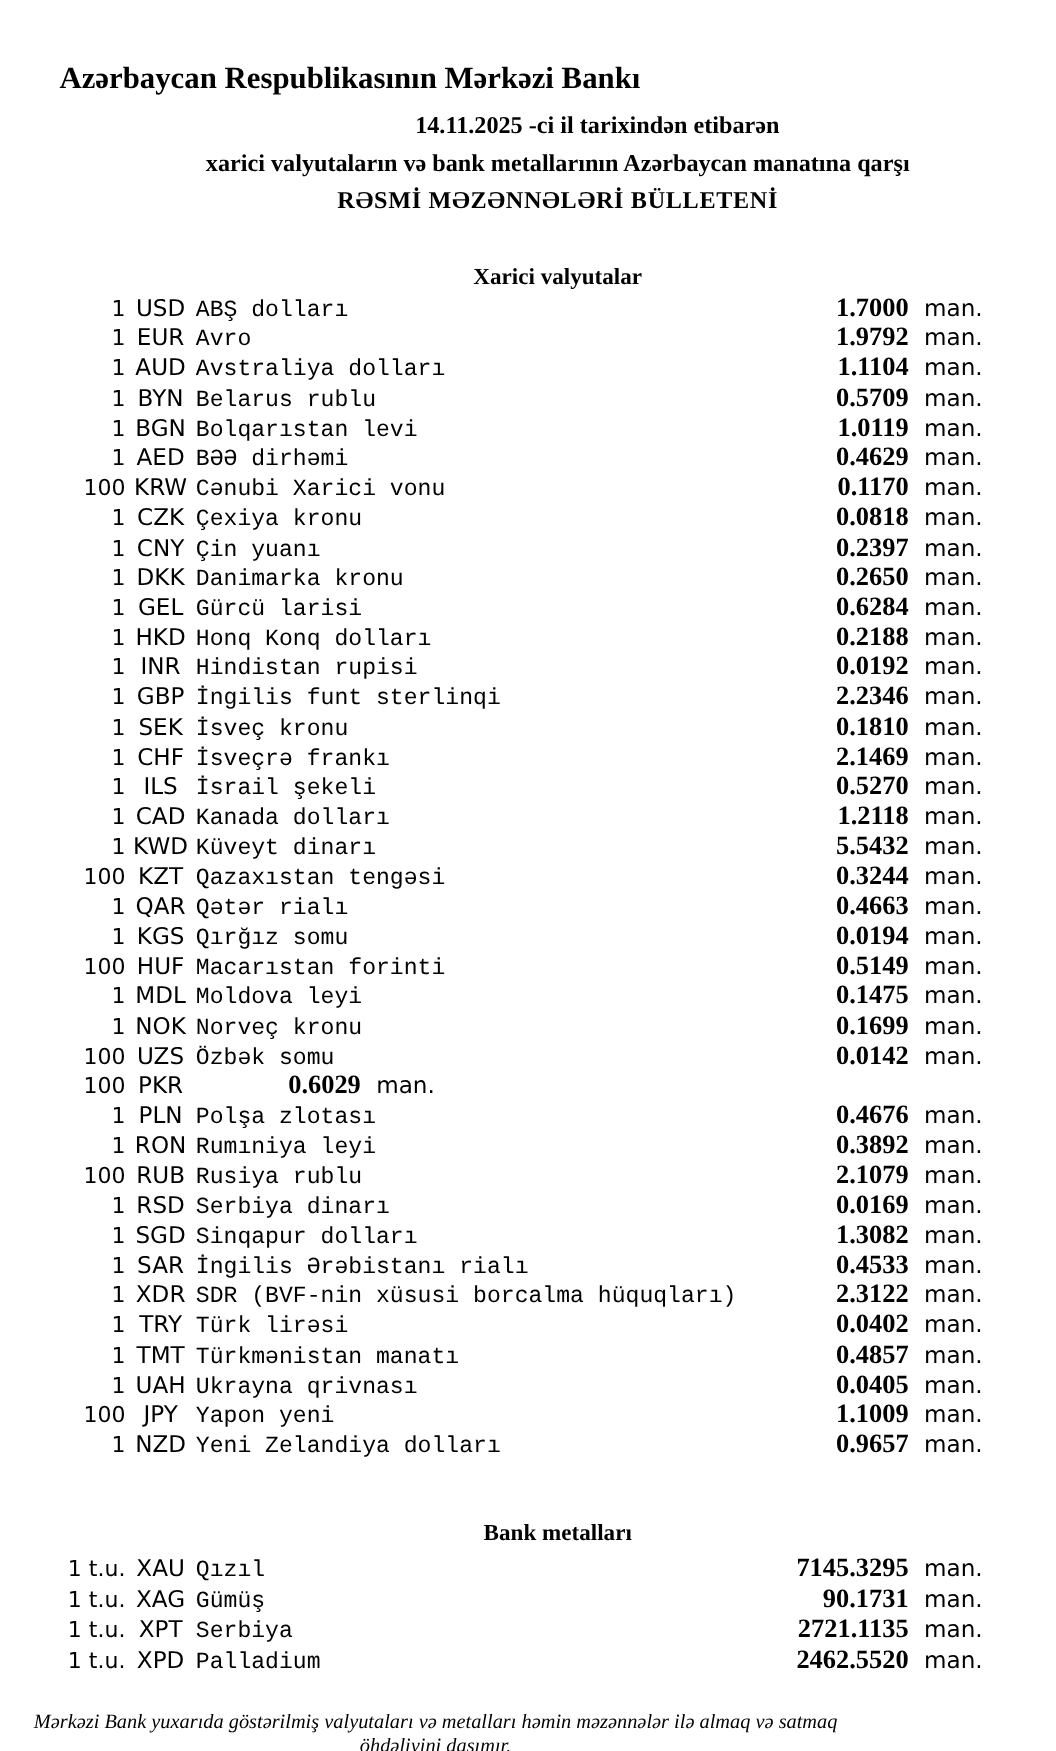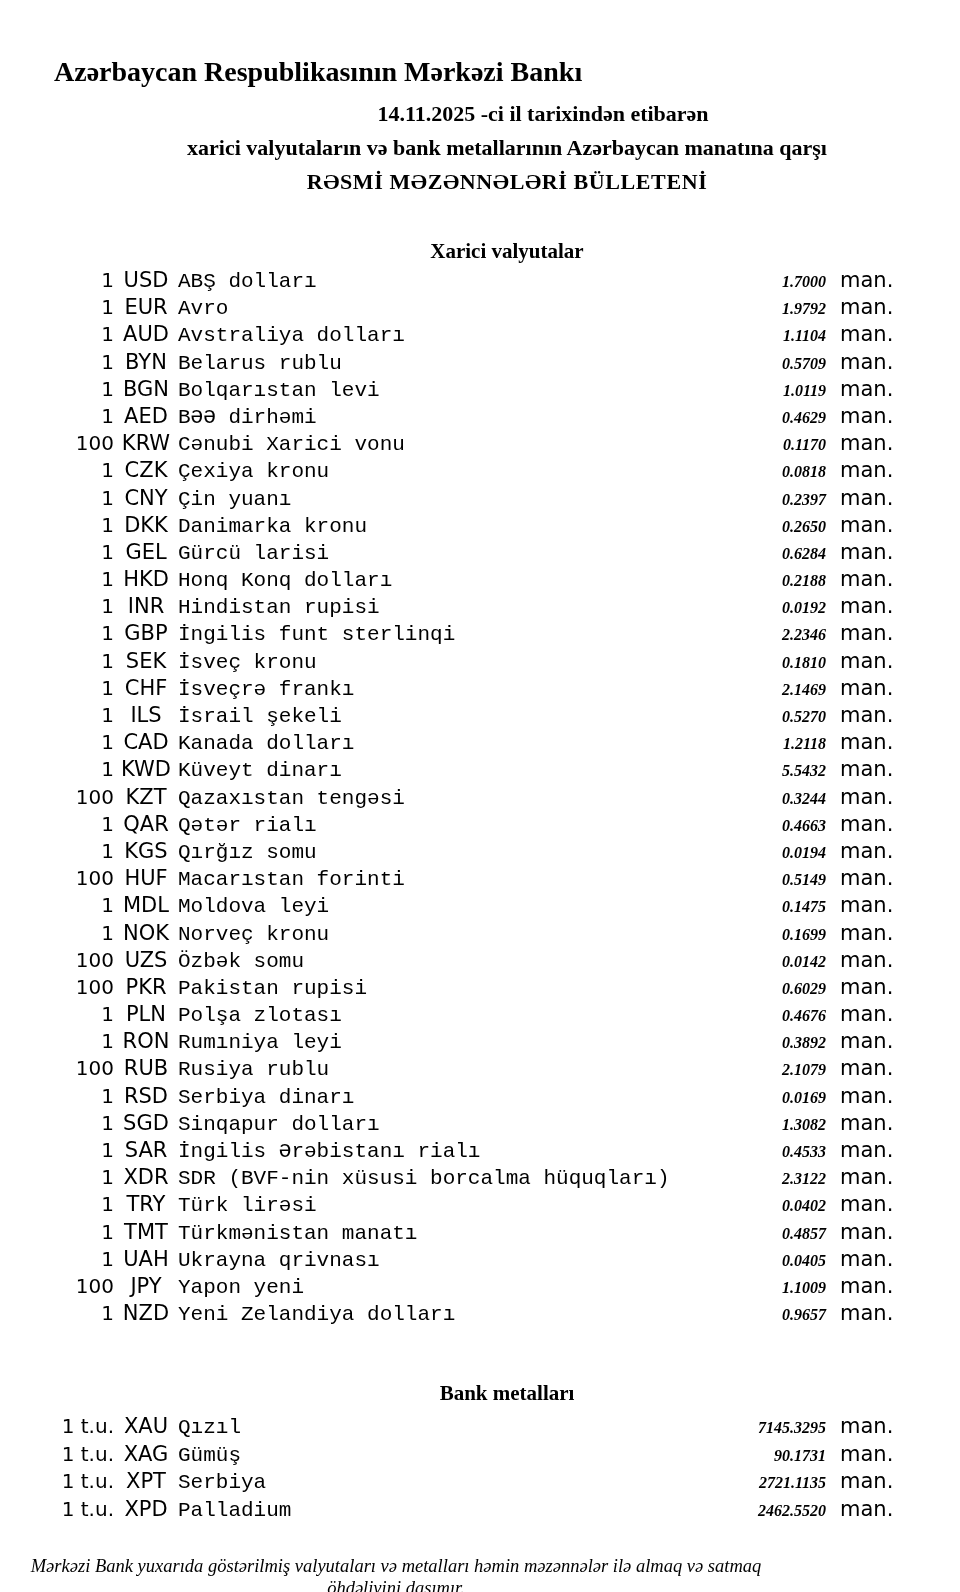--- a/index.html
+++ b/index.html
@@ -62,23 +62,22 @@
     white-space: nowrap;
   }
   .metals-table .row { height: 27.5px; line-height: 27.5px; }
   .qty  { width: 60px; text-align: right; font-size: 20px; }
   .code { width: 64px; text-align: center; font-size: 21px; }
   .name { flex: 1; text-align: left; overflow: hidden; font-family: Liberation Mono, monospace; }
   .rate {
     width: 150px;
     text-align: right;
     font-family: "Liberation Serif", serif;
-    font-style: italic;
     font-weight: bold;
-    font-size: 16px;
+    font-size: 24px;
   }
   .man { width: 56px; margin-left: 14px; text-align: left; }
   .footer {
     width: 792px;
     margin-top: 32px;
     text-align: center;
     font-family: "Liberation Serif", serif;
     font-style: italic;
     font-size: 18.5px;
     line-height: 22px;
@@ -273,21 +272,20 @@
       <div class="row">
         <div class="qty">100</div>
         <div class="code">UZS</div>
         <div class="name">Özbək somu</div>
         <div class="rate">0.0142</div>
         <div class="man">man.</div>
       </div>
       <div class="row">
         <div class="qty">100</div>
         <div class="code">PKR</div>
-        <div class="name">Pakistan rupisi</div>
         <div class="rate">0.6029</div>
         <div class="man">man.</div>
       </div>
       <div class="row">
         <div class="qty">1</div>
         <div class="code">PLN</div>
         <div class="name">Polşa zlotası</div>
         <div class="rate">0.4676</div>
         <div class="man">man.</div>
       </div>

